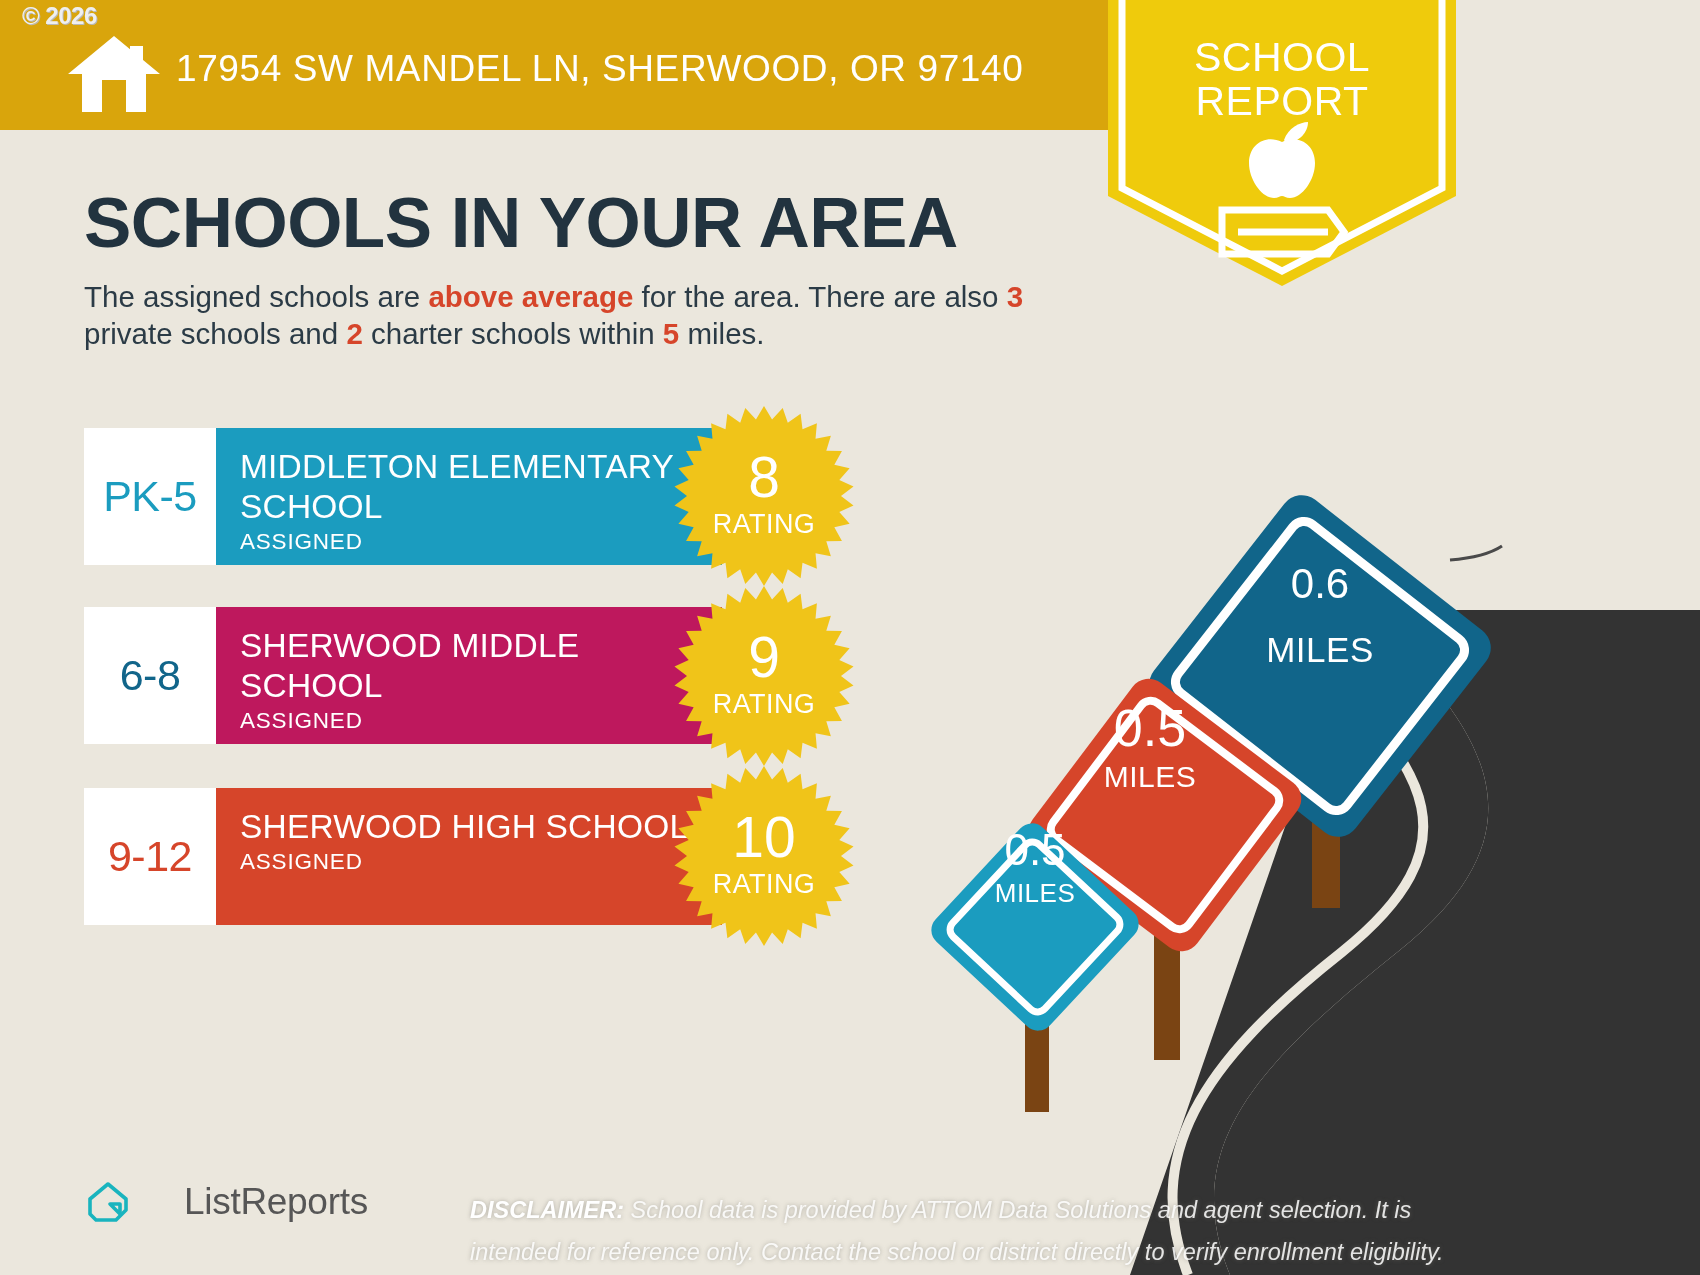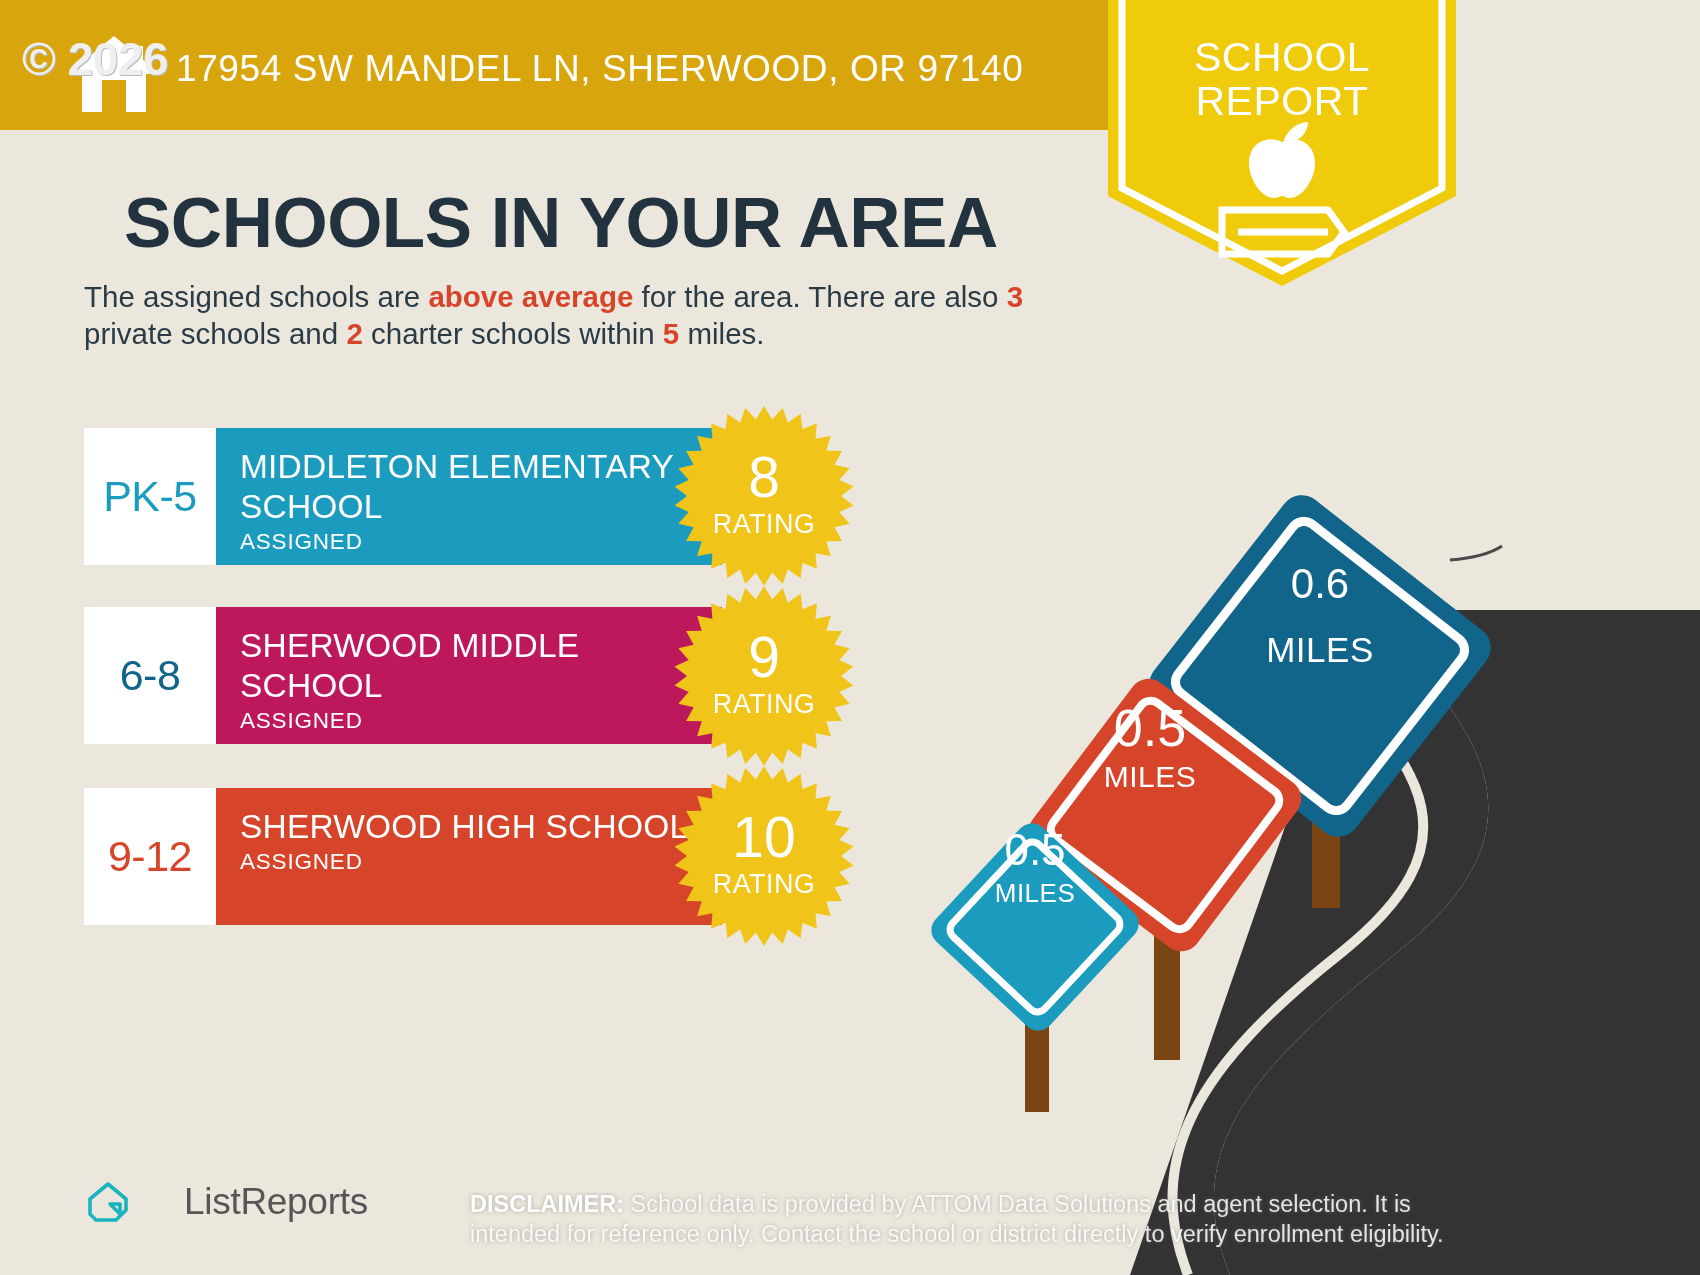--- a/index.html
+++ b/index.html
@@ -20,28 +20,27 @@
   #header-bar {
     position: absolute;
     left: 0; top: 0;
     width: 1120px;
     height: 130px;
     background: #d9a50c;
   }
   #watermark {
     position: absolute;
     left: 22px; top: 2px;
-    font-size: 46px;
+    font-size: 24px;
     font-weight: bold;
     color: #efefef;
     letter-spacing: -0.5px;
     text-shadow: 1px 1px 0 #b9b9b9;
     font-family: "Liberation Sans", sans-serif;
     z-index: 60;
-    margin-top: 30px;
   }
   #house-icon {
     position: absolute;
     left: 68px; top: 34px;
     width: 92px; height: 80px;
   }
   #header-address {
     position: absolute;
     left: 176px; top: 48px;
     font-size: 37px;
@@ -73,21 +72,20 @@
   
   #page-title {
     position: absolute;
     left: 84px; top: 182px;
     font-size: 71px;
     font-weight: bold;
     color: #22333f;
     letter-spacing: -0.5px;
     font-family: "Liberation Sans", sans-serif;
     white-space: nowrap;
-    margin-left: 40px;
   }
   #subtext {
     position: absolute;
     left: 84px; top: 278px;
     width: 1010px;
     font-size: 29.5px;
     line-height: 37px;
     color: #2b3b46;
     font-family: "Liberation Sans", sans-serif;
   }
@@ -215,25 +213,26 @@
     color: #565656;
     margin-left: 12px;
     font-family: "Liberation Sans", sans-serif;
     letter-spacing: -0.3px;
   }
   #disclaimer {
     position: absolute;
     left: 470px; top: 1189px;
     width: 1010px;
     font-size: 23.5px;
-    line-height: 30px;
+    line-height: 42px;
     color: rgba(255,255,255,0.86);
     text-shadow: 0 0 4px rgba(120,118,110,0.55);
     font-family: "Liberation Sans", sans-serif;
     z-index: 30;
+    font-style: italic;
   }
   #disclaimer b { font-weight: bold; color: #ffffff; }
 </style>
 </head>
 <body>
 
 <div id="page">
 
   <div id="header-bar"></div>
 

